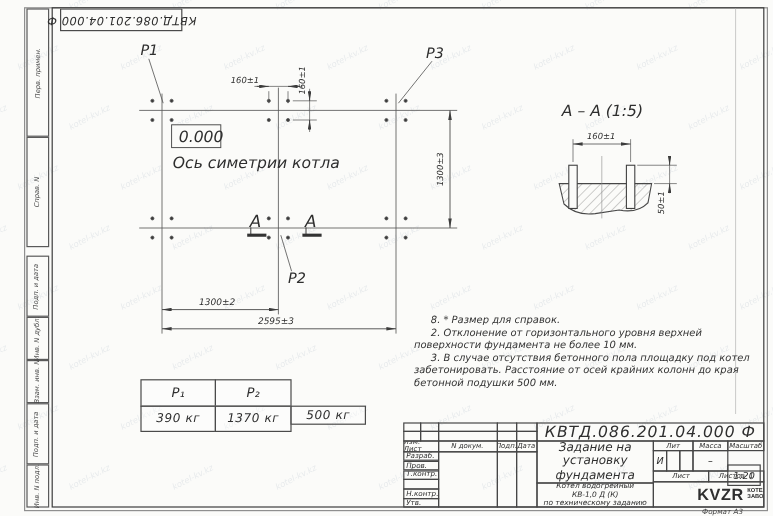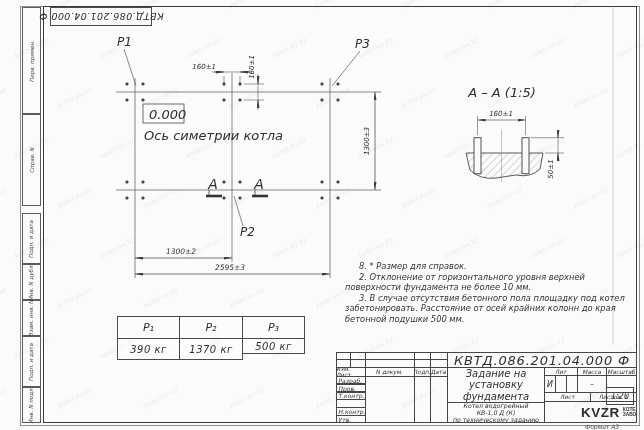--- a/index.html
+++ b/index.html
@@ -246,21 +246,20 @@
 
   <div class="notes">
     <p>8. * Размер для справок.</p>
     <p>2. Отклонение от горизонтального уровня верхней поверхности фундамента не более 10 мм.</p>
     <p>3. В случае отсутствия бетонного пола площадку под котел забетонировать. Расстояние от осей крайних колонн до края бетонной подушки 500 мм.</p>
   </div>
 
   <div class="ltable">
     <div class="lcell lhead" style="left:62px;top:0;width:64px;height:23px;">Р₂</div>
     <div class="lcell lhead" style="left:0;top:0;width:63px;height:23px;">Р₁</div>
-    <div class="lcell lhead" style="left:125px;top:0;width:63px;height:23px;">Р₃</div>
     <div class="lcell lval" style="left:0;top:22px;width:63px;height:22px;">390 кг</div>
     <div class="lcell lval" style="left:62px;top:22px;width:64px;height:22px;">1370 кг</div>
     <div class="lcell lval" style="left:125px;top:22px;width:63px;height:16px;">500 кг</div>
   </div>
 
   <div class="tb">
 
     <div class="c" style="left:0;top:0;width:15px;height:8px;"></div>
     <div class="c" style="left:14px;top:0;width:16px;height:8px;"></div>
     <div class="c" style="left:29px;top:0;width:50px;height:8px;"></div>

